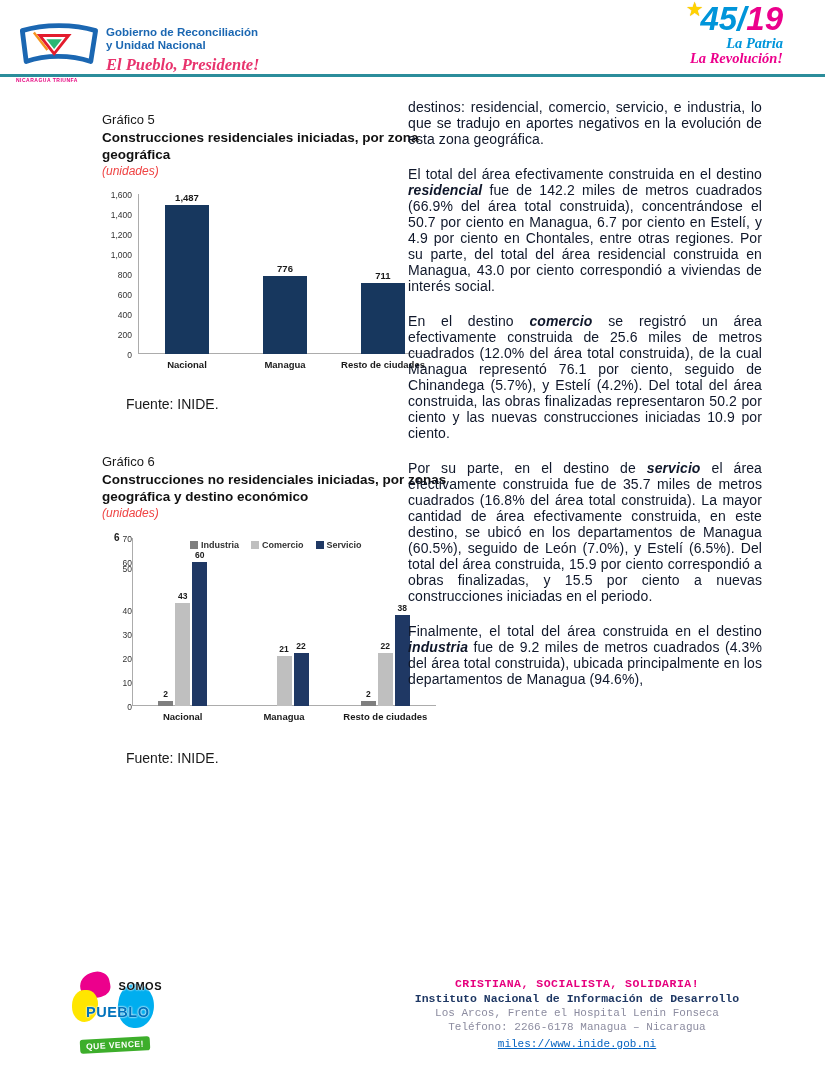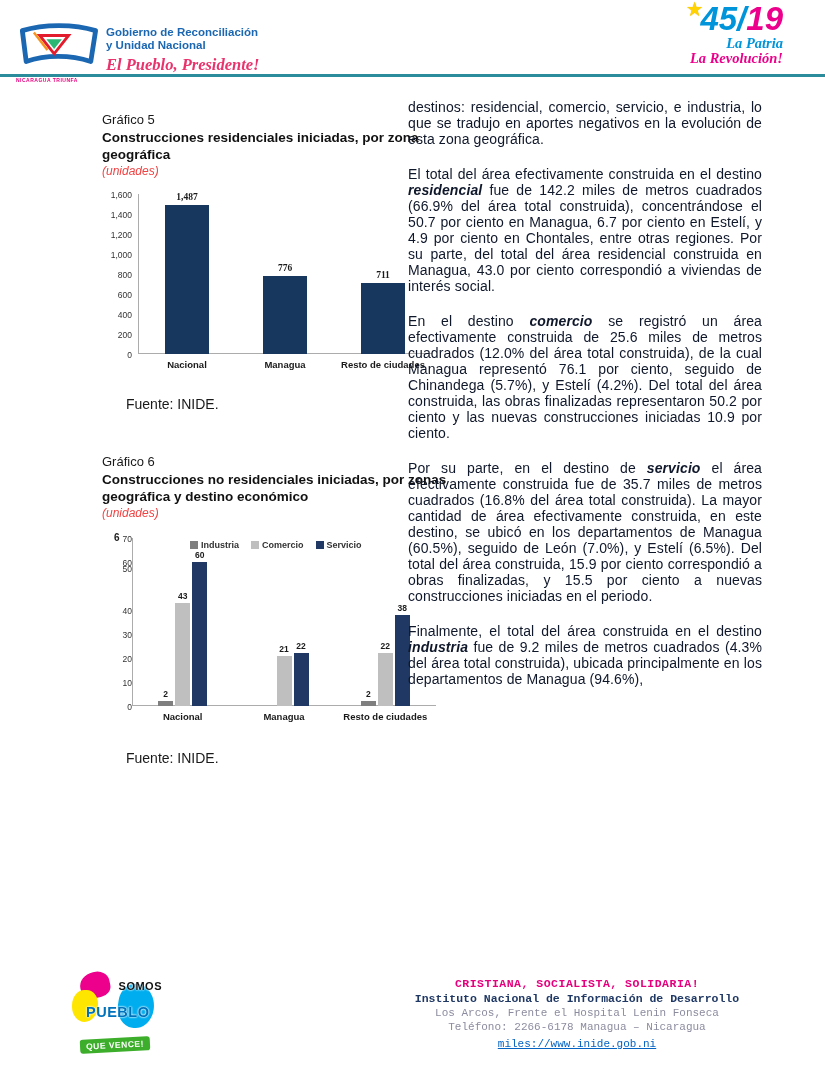--- a/index.html
+++ b/index.html
@@ -31,21 +31,21 @@
   .left-col { position:absolute; left:66px; top:112px; width:346px;margin-left:36px; }
   .g-label { font-size:13px; color:#1a1a1a; margin-bottom:3px; }
   .g-title { font-size:13.5px; font-weight:bold; color:#111; line-height:16.5px; }
   .g-sub { font-size:12px; font-style:italic; color:#ef4444; margin-top:1px; }
   .chart { position:relative; width:346px; }
   #chart5 { height:202px; margin-top:8px; }
   #chart6 { height:216px; margin-top:6px; }
   .plot-area { position:absolute; border-left:1px solid #ACACAC; border-bottom:1px solid #ACACAC; }
   .ytick { position:absolute; left:0; width:30px; text-align:right; font-size:8.5px; color:#333; }
   .bar { position:absolute; }
-  .vlab { position:absolute; width:60px; text-align:center; font-size:9.5px; font-weight:bold; color:#1a1a1a;font-family:Liberation Serif, serif; }
+  .vlab { position:absolute; width:60px; text-align:center; font-size:9.5px; font-weight:bold; color:#1a1a1a; }
   .vlab6 { position:absolute; width:24px; text-align:center; font-size:8.5px; font-weight:bold; color:#1a1a1a; }
   .xlab { position:absolute; width:100px; text-align:center; font-size:9.5px; font-weight:bold; color:#1a1a1a; }
   .legend { position:absolute; display:flex; gap:12px; font-size:9px; font-weight:bold; color:#333; align-items:center; }
   .legend-item { display:flex; align-items:center; }
   .legend .sw { width:8px; height:8px; display:inline-block; margin-right:3px; }
   .stray6 { position:absolute; font-size:10px; font-weight:bold; color:#222; }
   .fuente { font-size:14px; color:#1a1a1a; margin:8px 0 42px 24px; }
   .fuente.last { margin-bottom:0; }
 
   

